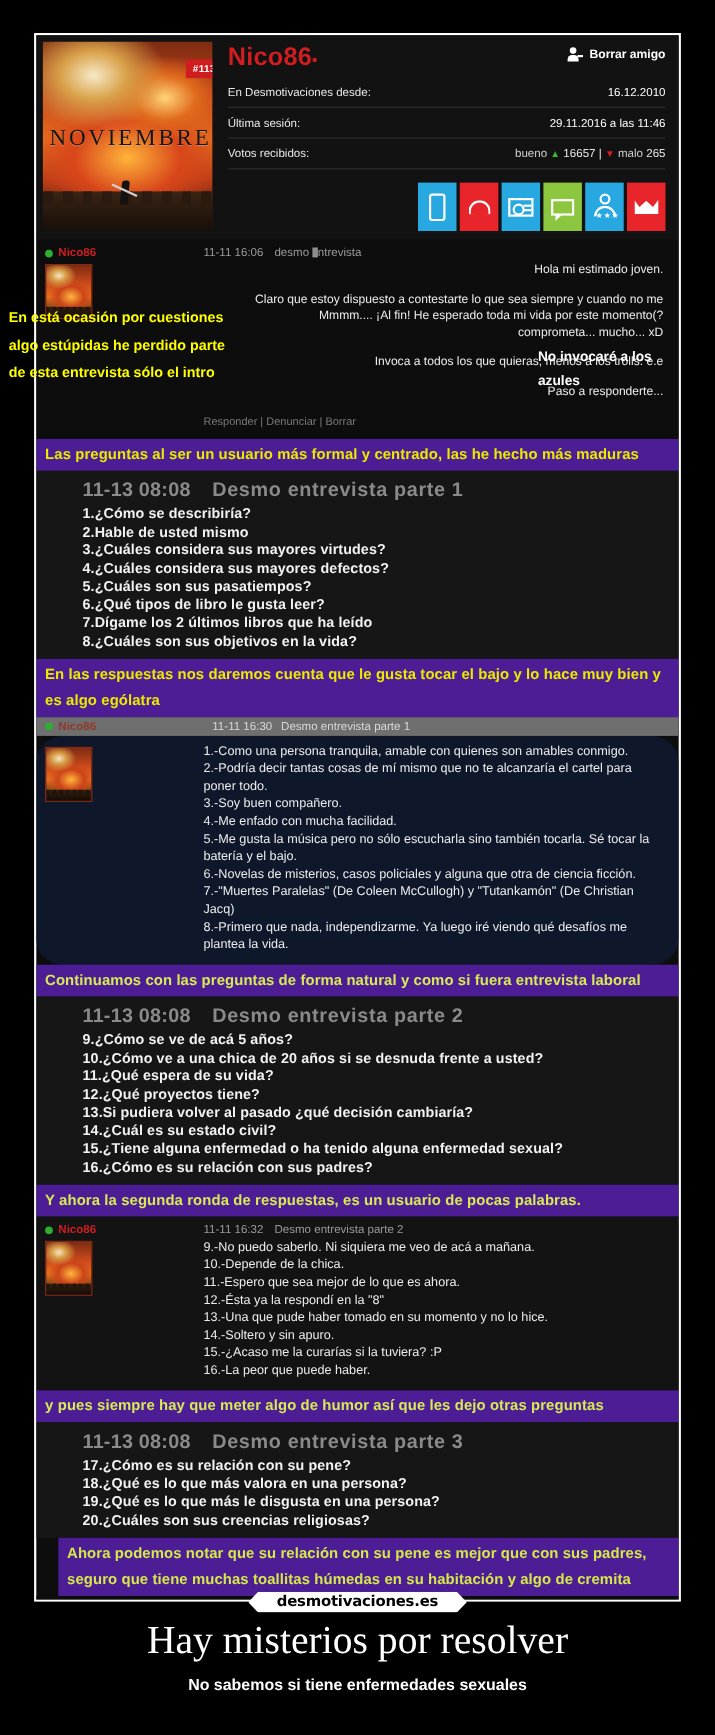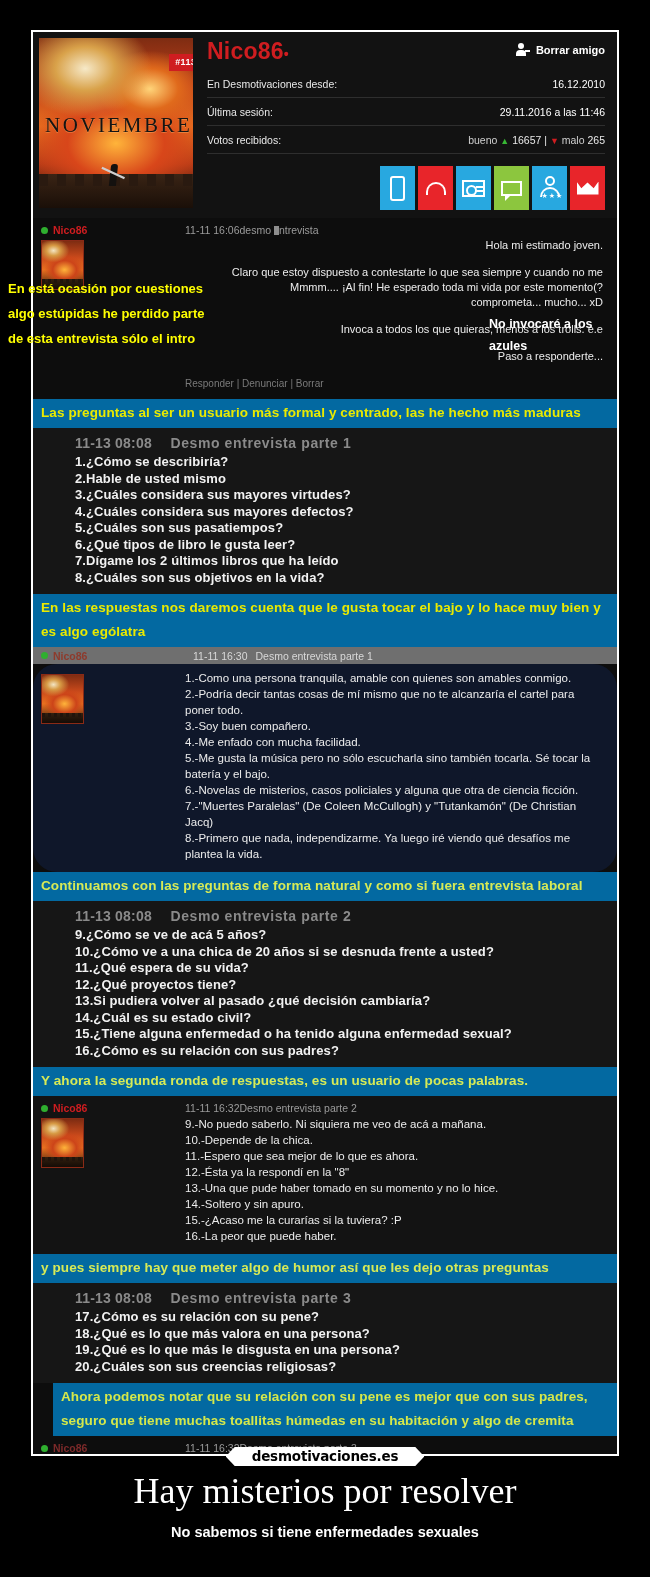--- a/index.html
+++ b/index.html
@@ -119,49 +119,49 @@
       radial-gradient(ellipse 60% 40% at 55% 60%, #ffb43a 0%, #cc4419 48%, rgba(80,20,8,0) 82%),
       linear-gradient(180deg,#7e2c12 0%, #cb4a1b 35%, #e8701f 60%, #3a1a0c 100%);
     position:relative; overflow:hidden;
   }
   .avatar-sm:after{
     content:""; position:absolute; left:0; bottom:0; width:100%; height:10px;
     background:repeating-linear-gradient(90deg,#21140c 0 3px, rgba(0,0,0,0) 3px 6px) top/100% 4px no-repeat,
                linear-gradient(180deg,#33200f,#150c06);
   }
   .cmt-body { flex:1; padding:6px 14px 10px 0; }
-  .cmt-head { font-size:10.5px; color:#9b9b9b; display:flex; padding-bottom:2px; }
+  .cmt-head { font-size:10.5px; color:#9b9b9b; display:flex; gap:10px; padding-bottom:2px; }
   .cmt-head .ttl { color:#9b9b9b; }
   .cmt-head .ttl .cursor { display:inline-block; width:5px; height:9px; background:#8e8e8e; vertical-align:-1px; }
   .cmt-text { font-size:11px; line-height:15px; color:#ececec;text-align:right; }
   .cmt-text p { margin:0 0 0 0; }
   .cmt-text .sp { display:block; height:12px; }
   .cmt-actions { margin-top:14px; font-size:10px; color:#7a7a7a; }
 
   
   .cmt.hl { background:#0f172a;border-radius:24px; }
   .hl-strip {
     display:flex; align-items:center; height:17px; background:#6f6f6f;
     font-size:10.5px; color:#d8d8d8; padding-left:8px; gap:8px;
   }
   .hl-strip .uname { color:#8e3a2c; font-weight:bold; display:flex; align-items:center; gap:5px; width:144px; }
   .hl-strip .uname .online { background:#2faf2f; }
 
   
   .anno {
-    background:#0369a1; color:#eaea00; font-size:13.5px; font-weight:bold;
+    background:#4c1d95; color:#eaea00; font-size:13.5px; font-weight:bold;
     line-height:24px; padding:2px 6px 3px 8px; letter-spacing:.1px;
   }
   .anno.green { color:#d5e84a;margin-left:20px; }
   .anno.lime  { color:#d7ea56; }
 
   
   .qpanel { background:#161616; padding:4px 0 8px 0; }
   .qpanel .qhead {
-    font-size:14px; color:#8a8a8a; letter-spacing:.6px; padding:3px 0 3px 42px;
+    font-size:18px; color:#8a8a8a; letter-spacing:.6px; padding:3px 0 3px 42px;
     font-weight:bold;
   }
   .qpanel .qhead .t { letter-spacing:.2px; margin-right:14px; }
   .qpanel ol { list-style:none; padding:0 0 0 42px; }
   .qpanel li {
     font-size:13px; font-weight:bold; color:#f2f2f2; line-height:16.5px;
     letter-spacing:.1px;
   }
 
   

